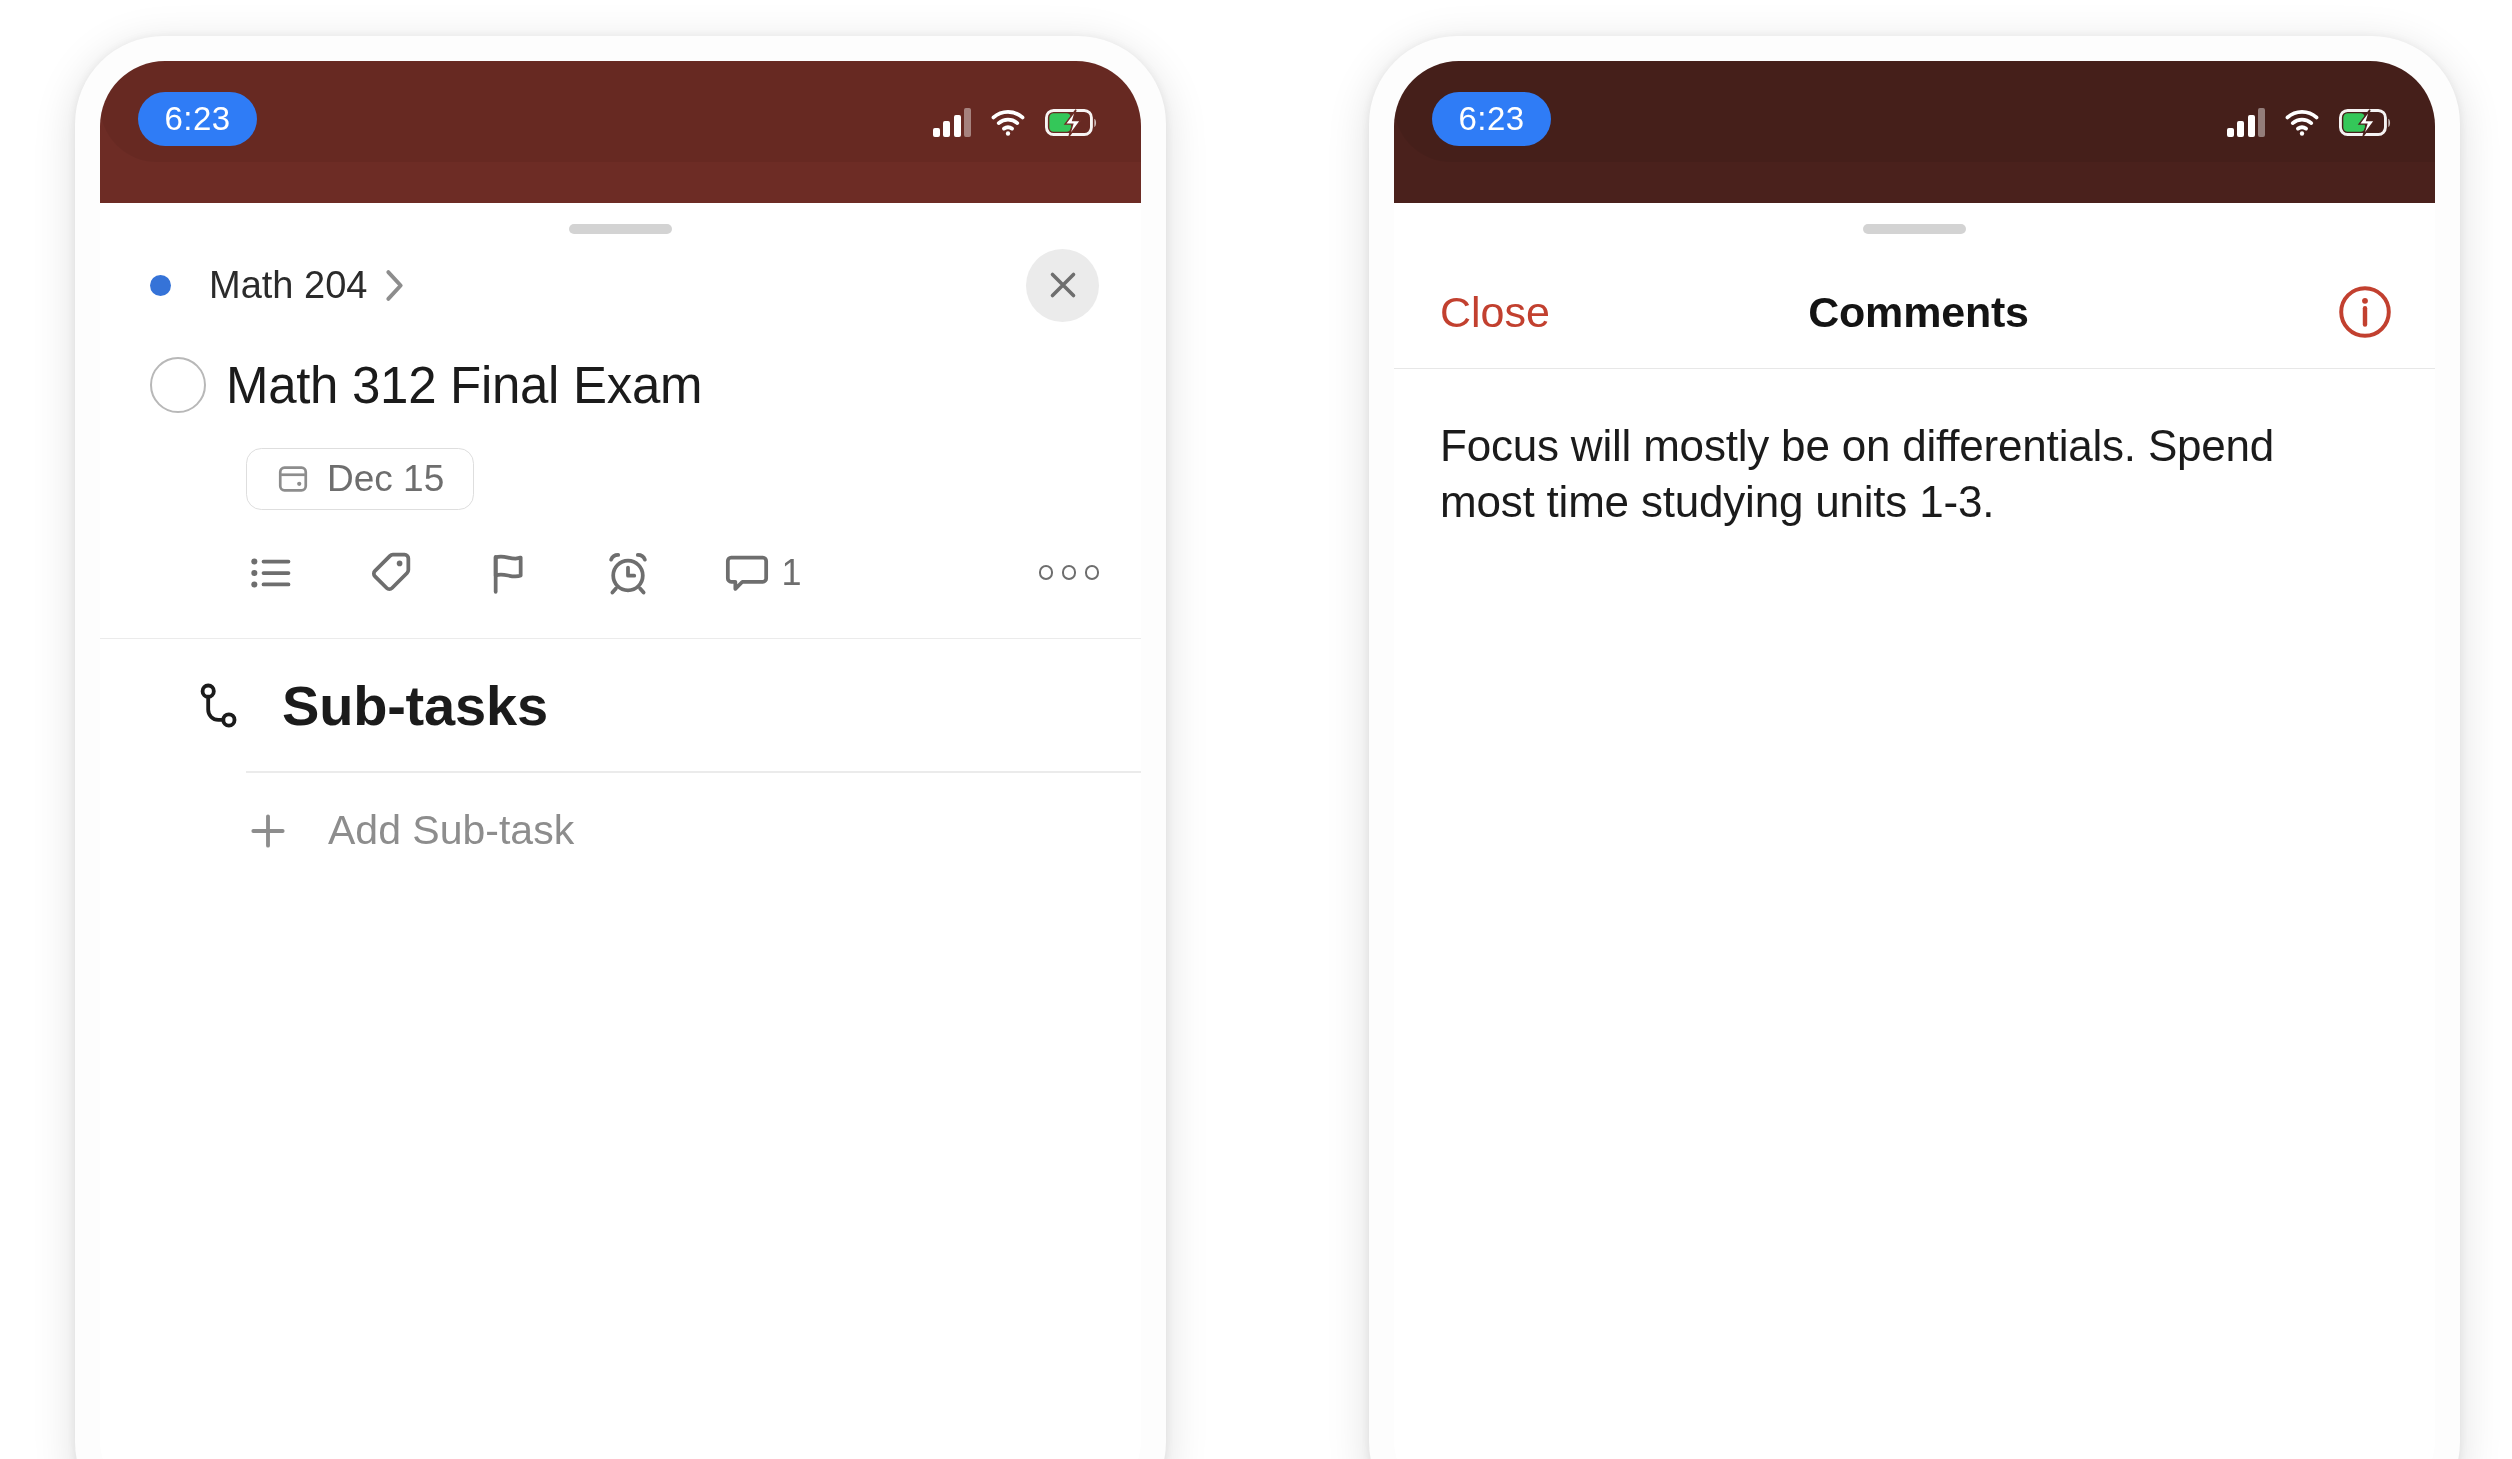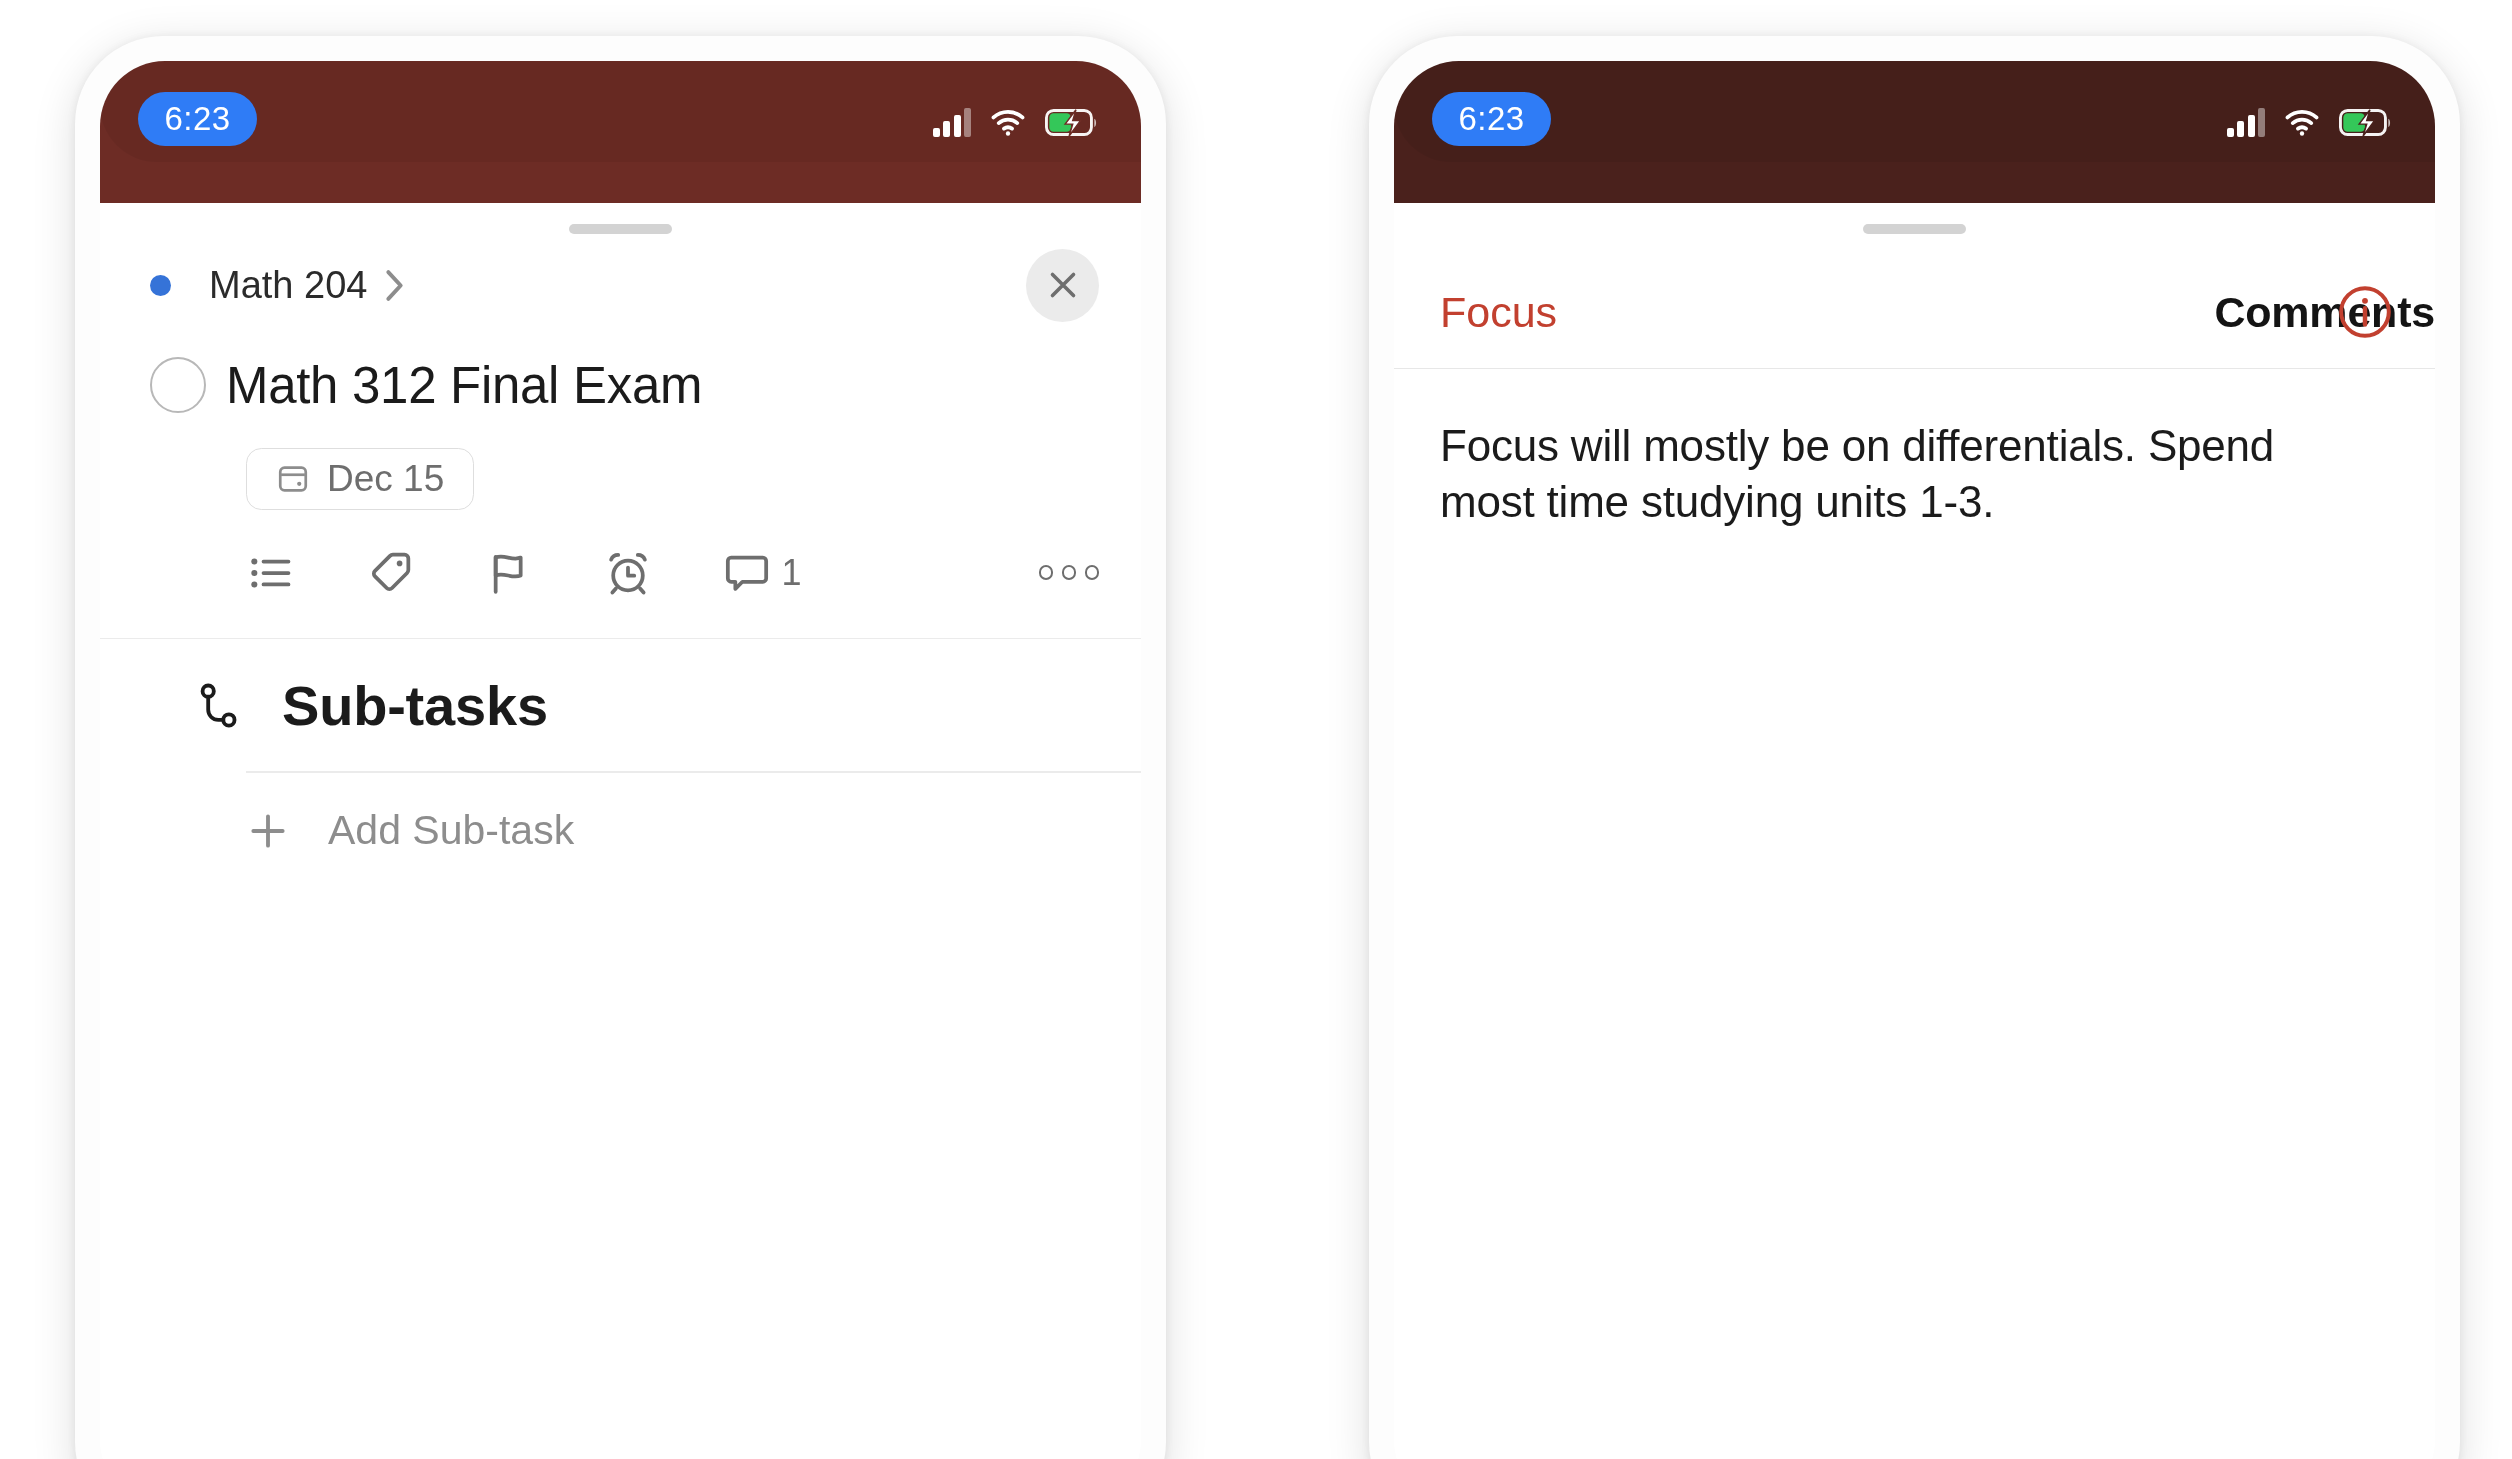--- a/index.html
+++ b/index.html
@@ -257,21 +257,21 @@
     margin-top: 23px;
   }
   .nav-close {
     font-size: 43px;
     color: #c2402f;
     font-weight: 400;
   }
   .nav-title {
     position: absolute;
     left: 8px; right: 0;
-    text-align: right;
+    text-align: center;
     font-size: 43px;
     font-weight: 700;
     color: #141414;
     letter-spacing: -0.2px;
     pointer-events: none;
   }
   .nav-info {
     margin-left: auto;
     width: 56px; height: 56px;
     z-index: 2;
@@ -474,21 +474,21 @@
             <path d="M27.4 5.4c1.3.4 1.3 4.2 0 4.6z" fill="#fff" opacity="0.7"></path>
             <path d="M17.2 0.4 11.2 8.4h4.2l-2 6.6 6.4-8.6h-4.4z" fill="#fff" stroke="#4a211c" stroke-width="0.8"></path>
           </svg>
         </div>
       </div>
 
       <div class="sheet">
         <div class="grabber"></div>
 
         <div class="nav-bar">
-          <span class="nav-close">Focus</span>
+          <span class="nav-close">Close</span>
           <span class="nav-title">Comments</span>
           <svg class="nav-info" viewBox="0 0 24 24">
             <circle cx="12" cy="12" r="10.2" fill="none" stroke="#c2402f" stroke-width="1.7"></circle>
             <circle cx="12" cy="7.2" r="1.25" fill="#c2402f"></circle>
             <path d="M12 10.4v7" fill="none" stroke="#c2402f" stroke-width="1.9" stroke-linecap="round"></path>
           </svg>
         </div>
         <div class="nav-rule"></div>
 
         <div class="comment">

